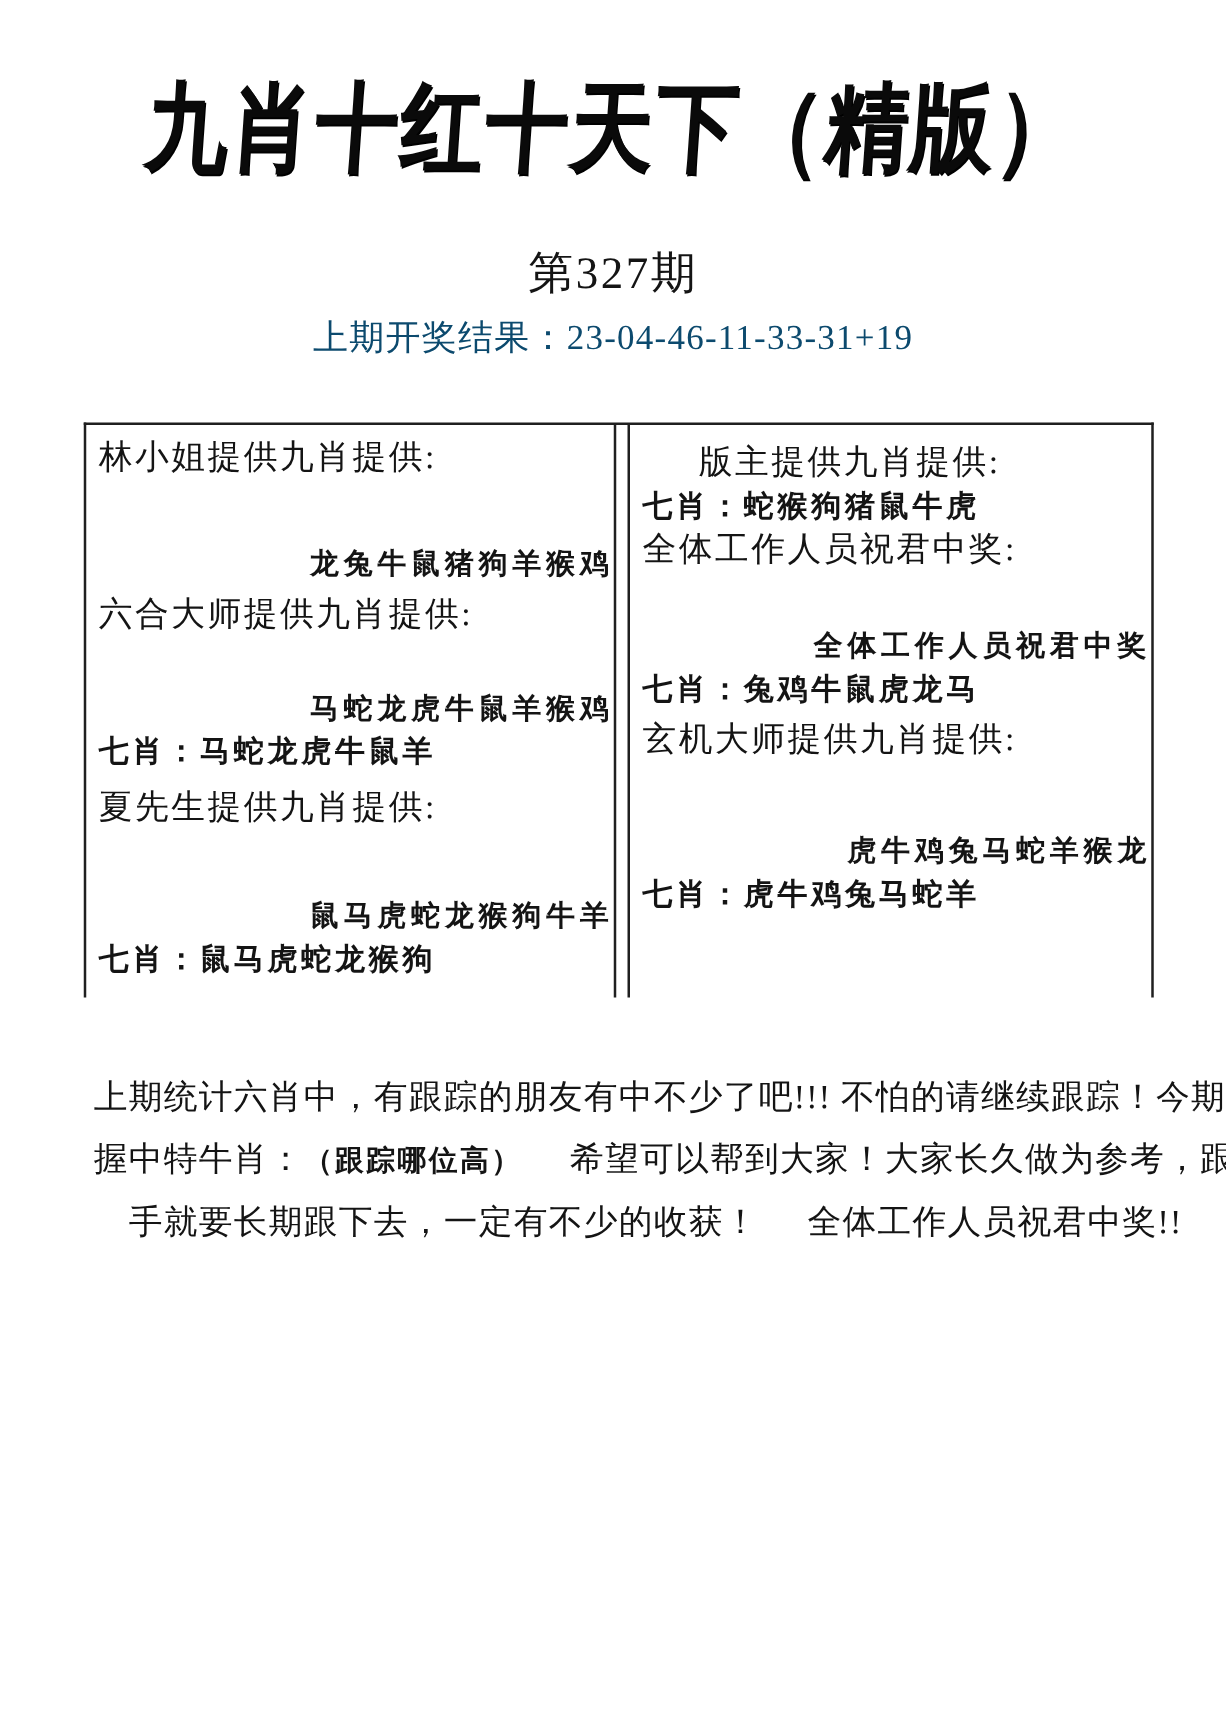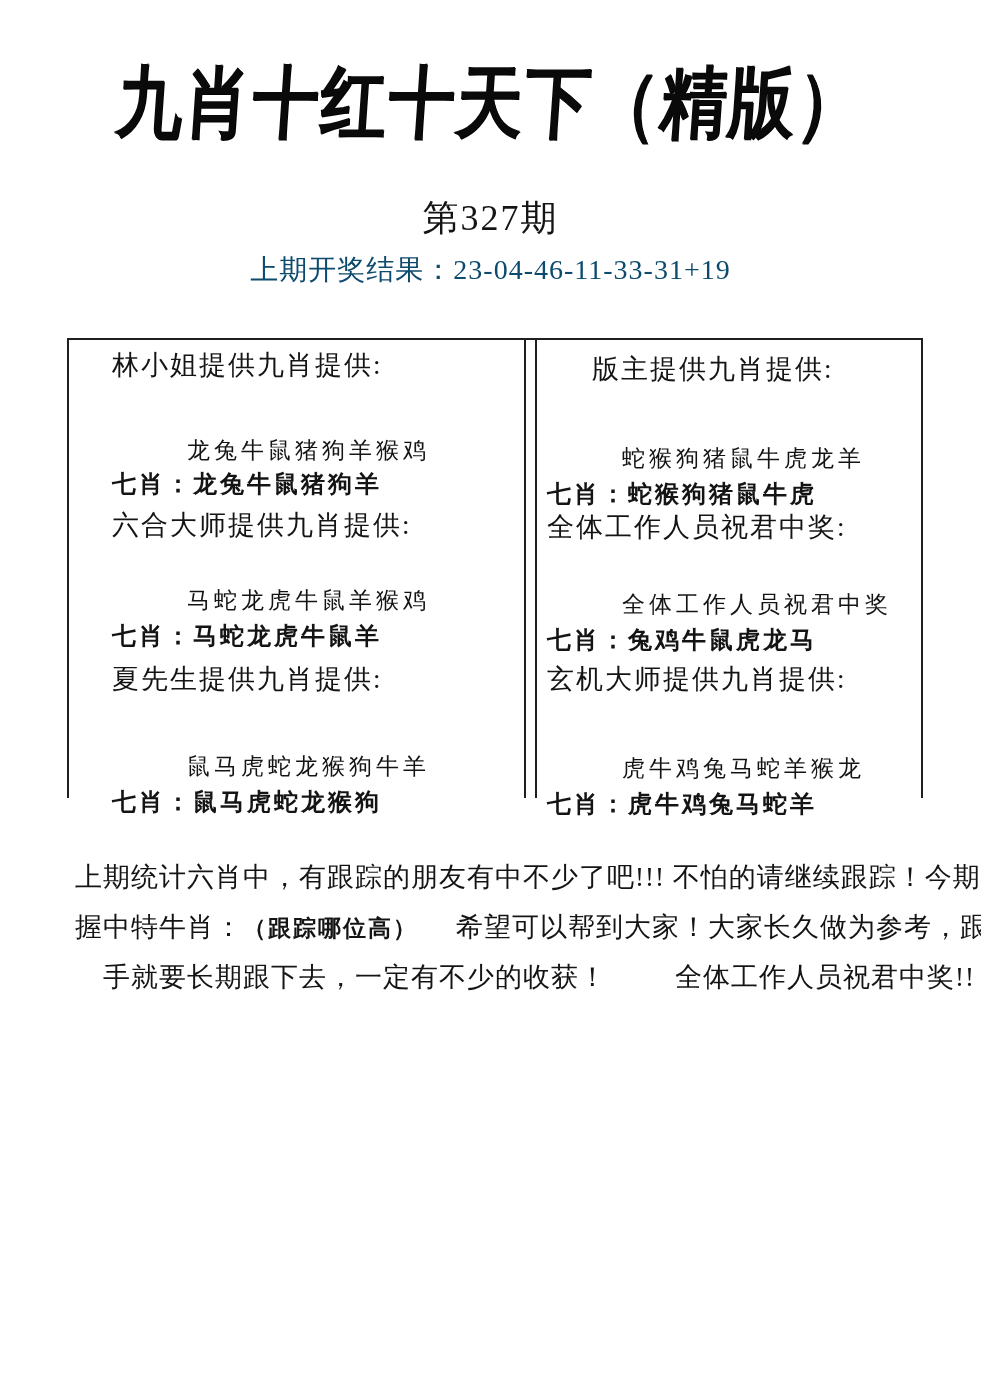--- a/index.html
+++ b/index.html
@@ -22,76 +22,74 @@
   }
   .result{
     position:absolute;top:251px;left:0;width:100%;text-align:center;
     font-size:28px;font-weight:500;letter-spacing:1px;white-space:nowrap;
   }
   .box{
     position:absolute;left:67px;top:338px;width:856px;height:460px;
     border:2px solid #1f1f1f;border-bottom:none;box-sizing:border-box;
     display:flex;
   }
-  .col{box-sizing:border-box;padding-left:10px;margin-left:33px;}
+  .col{box-sizing:border-box;padding-left:10px;}
   .col-l{width:424px;border-right:2px solid #1f1f1f;}
   .col-r{flex:1;border-left:2px solid #1f1f1f;margin-left:9px;}
   .ph{font-size:27px;letter-spacing:2px;height:34px;line-height:34px;white-space:nowrap;}
-  .nine{font-weight:normal;font-size:23px;height:30px;line-height:30px;
-        padding-left:75px;letter-spacing:4px;white-space:nowrap;}
+  .nine{font-weight:bold;font-size:23px;height:30px;line-height:30px;
+        padding-left:75px;letter-spacing:4px;white-space:nowrap;text-align:right;}
   .seven{font-weight:bold;font-size:24px;height:32px;line-height:32px;
          letter-spacing:3px;white-space:nowrap;}
   .s1h{margin-top:8px;}  .s1n{margin-top:54px;} .s1s{margin-top:2px;}
   .s2h{margin-top:8px;}  .s2n{margin-top:44px;} .s2s{margin-top:4px;}
   .s3h{margin-top:10px;} .s3n{margin-top:56px;} .s3s{margin-top:4px;}
   .r1h{margin-top:12px;padding-left:45px;} .r1n{margin-top:58px;} .r1s{margin-top:4px;}
   .r2h{margin-top:0px;}  .r2n{margin-top:46px;} .r2s{margin-top:4px;}
   .r3h{margin-top:6px;}  .r3n{margin-top:58px;} .r3s{margin-top:4px;}
   .footer{
     position:absolute;left:75px;top:852px;width:840px;
     font-size:27px;letter-spacing:1px;
   }
   .fline{height:50px;line-height:50px;white-space:nowrap;}
   .fline3{padding-left:28px;}
   .hl{font-weight:bold;font-size:23px;letter-spacing:2px;}
   .gap1{margin-left:38px;}
-  .gap2{margin-left:68px;}
+  .gap2{margin-left:39px;}
 </style>
 </head>
 <body>
 
 <div class="page">
 
   <div class="title">九肖十红十天下（精版）</div>
 
   <div class="issue">第327期</div>
 
   <div class="result" style="color: #0c4a6e;">
     <span>上期开奖结果：</span><span>23-04-46-11-33-31+19</span>
   </div>
 
   <div class="box">
 
     <div class="col col-l">
       <div class="ph s1h">林小姐提供九肖提供:</div>
       <div class="nine s1n">龙兔牛鼠猪狗羊猴鸡</div>
-      <div class="seven s1s"><span>七肖：</span><span>龙兔牛鼠猪狗羊</span></div>
 
       <div class="ph s2h">六合大师提供九肖提供:</div>
       <div class="nine s2n">马蛇龙虎牛鼠羊猴鸡</div>
       <div class="seven s2s"><span>七肖：</span><span>马蛇龙虎牛鼠羊</span></div>
 
       <div class="ph s3h">夏先生提供九肖提供:</div>
       <div class="nine s3n">鼠马虎蛇龙猴狗牛羊</div>
       <div class="seven s3s"><span>七肖：</span><span>鼠马虎蛇龙猴狗</span></div>
     </div>
 
     <div class="col col-r">
       <div class="ph r1h">版主提供九肖提供:</div>
-      <div class="nine r1n">蛇猴狗猪鼠牛虎龙羊</div>
       <div class="seven r1s"><span>七肖：</span><span>蛇猴狗猪鼠牛虎</span></div>
 
       <div class="ph r2h">全体工作人员祝君中奖:</div>
       <div class="nine r2n">全体工作人员祝君中奖</div>
       <div class="seven r2s"><span>七肖：</span><span>兔鸡牛鼠虎龙马</span></div>
 
       <div class="ph r3h">玄机大师提供九肖提供:</div>
       <div class="nine r3n">虎牛鸡兔马蛇羊猴龙</div>
       <div class="seven r3s"><span>七肖：</span><span>虎牛鸡兔马蛇羊</span></div>
     </div>

